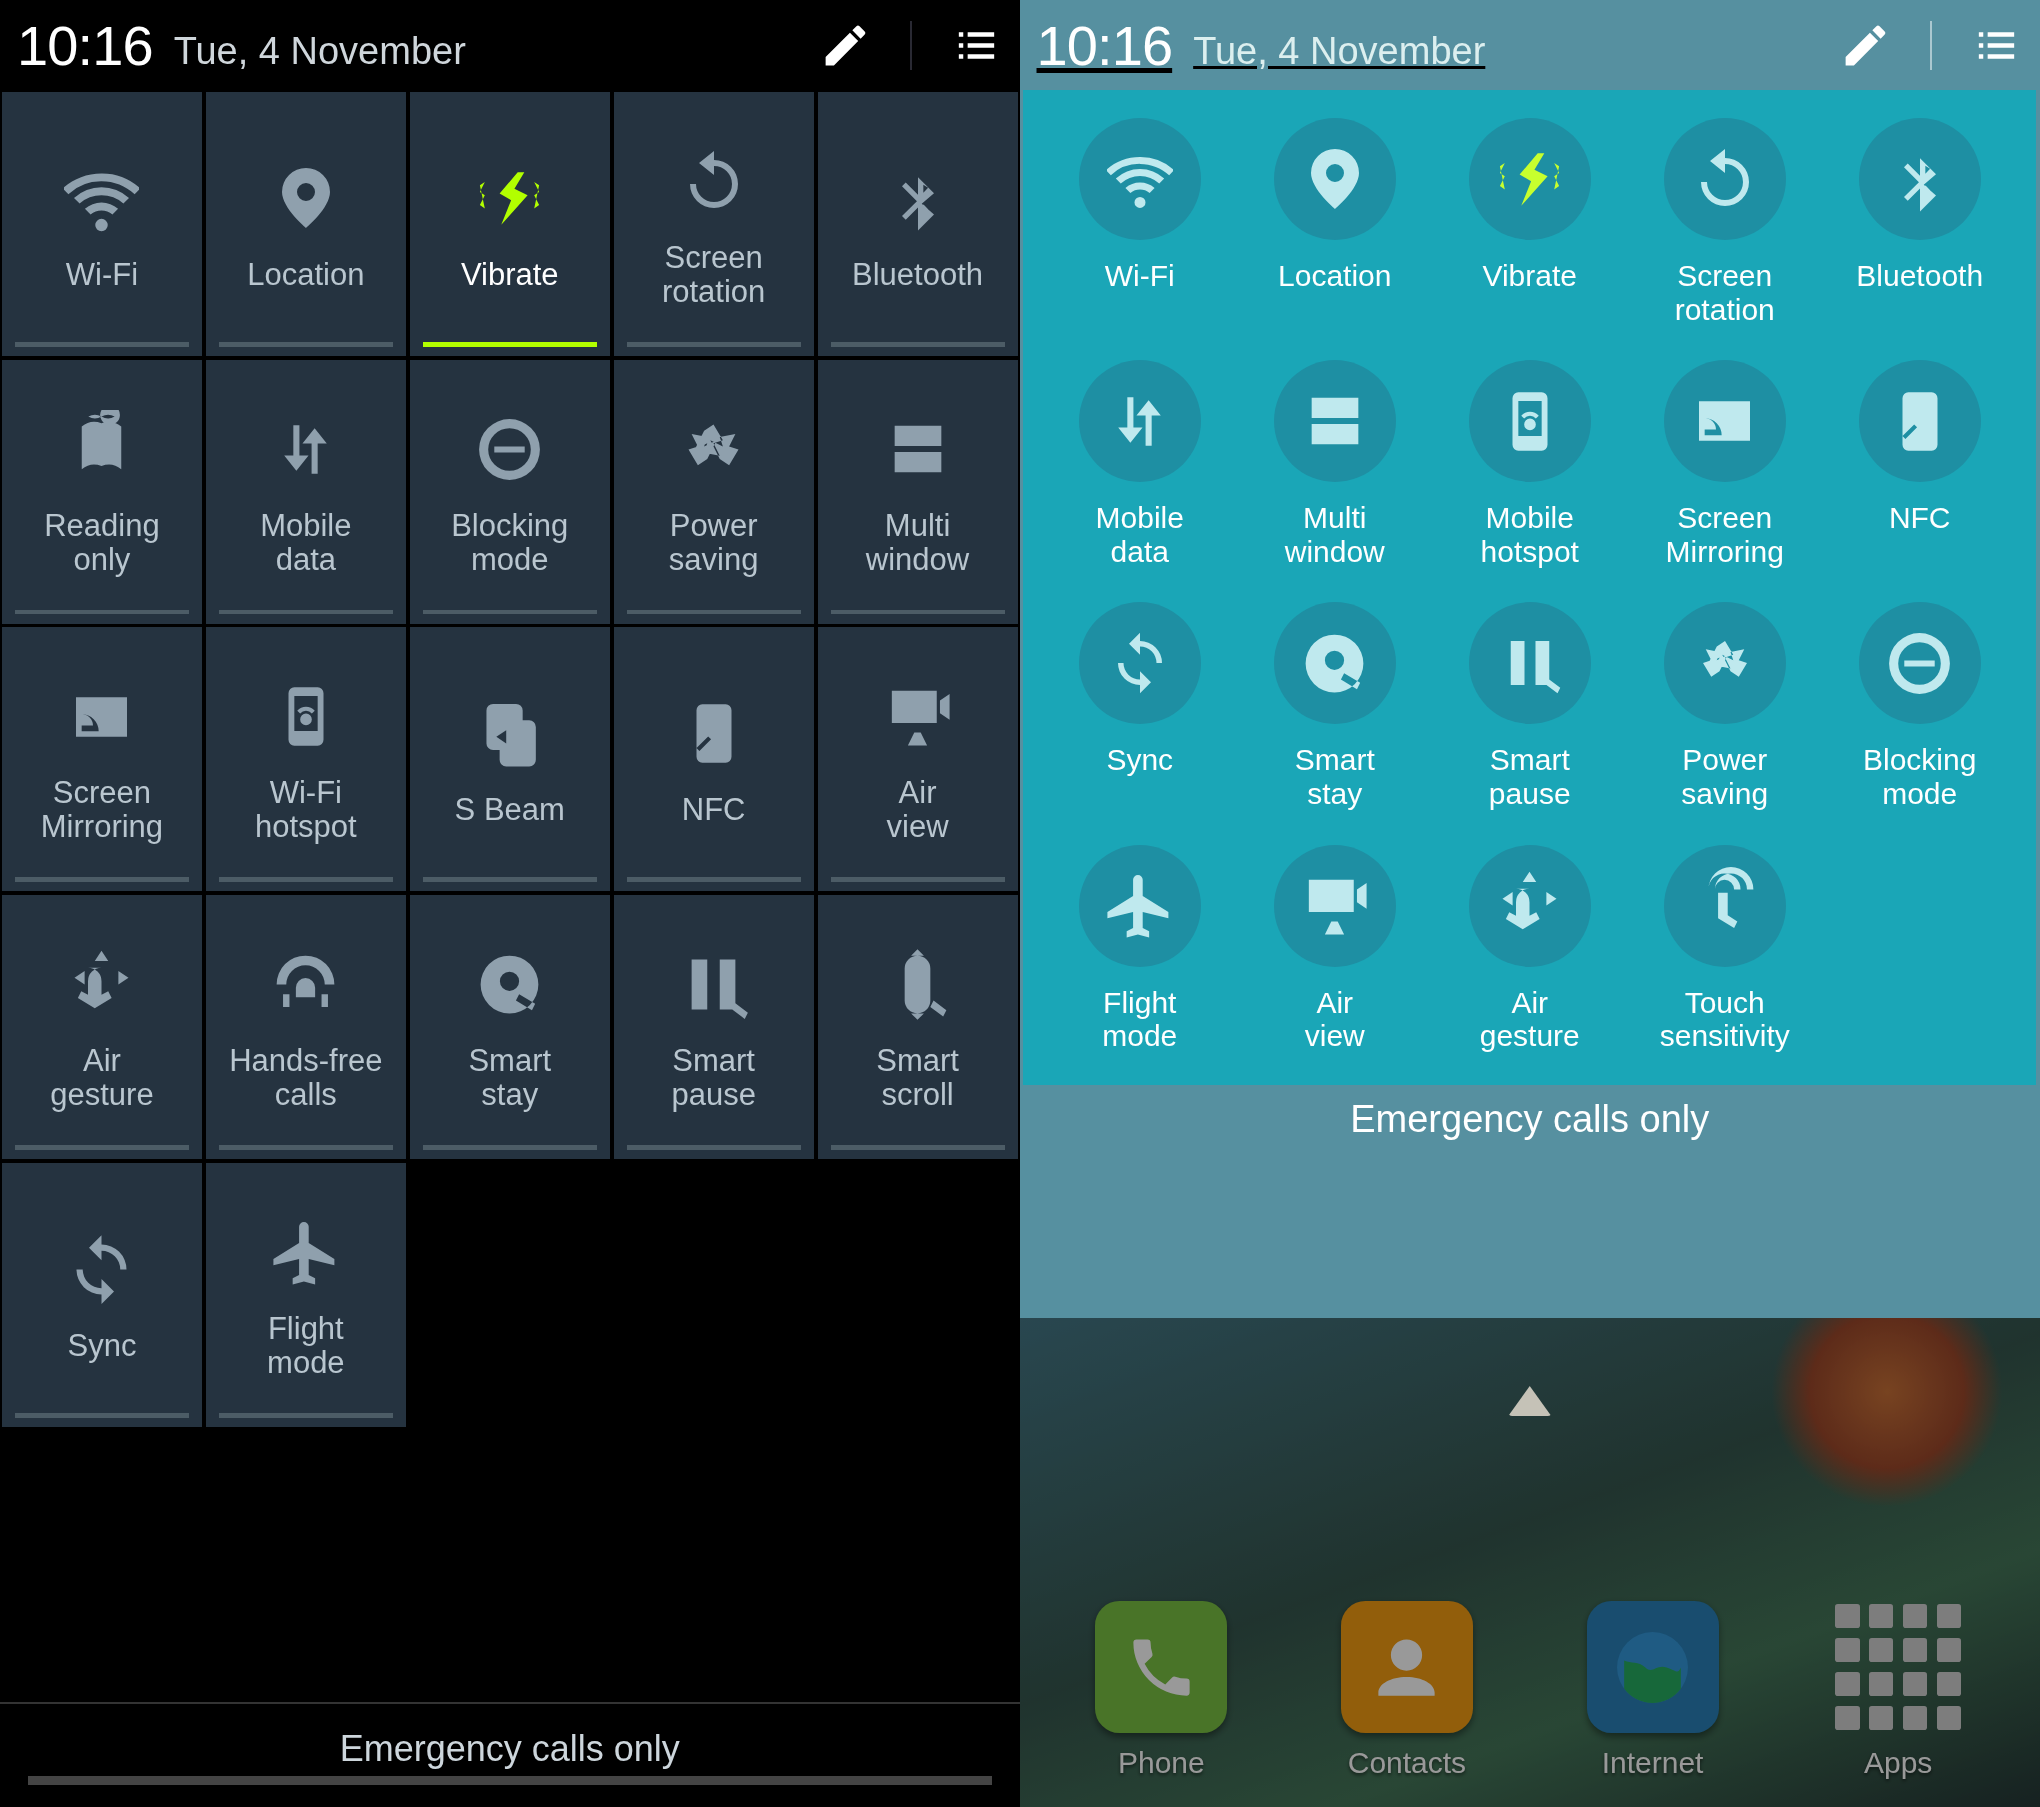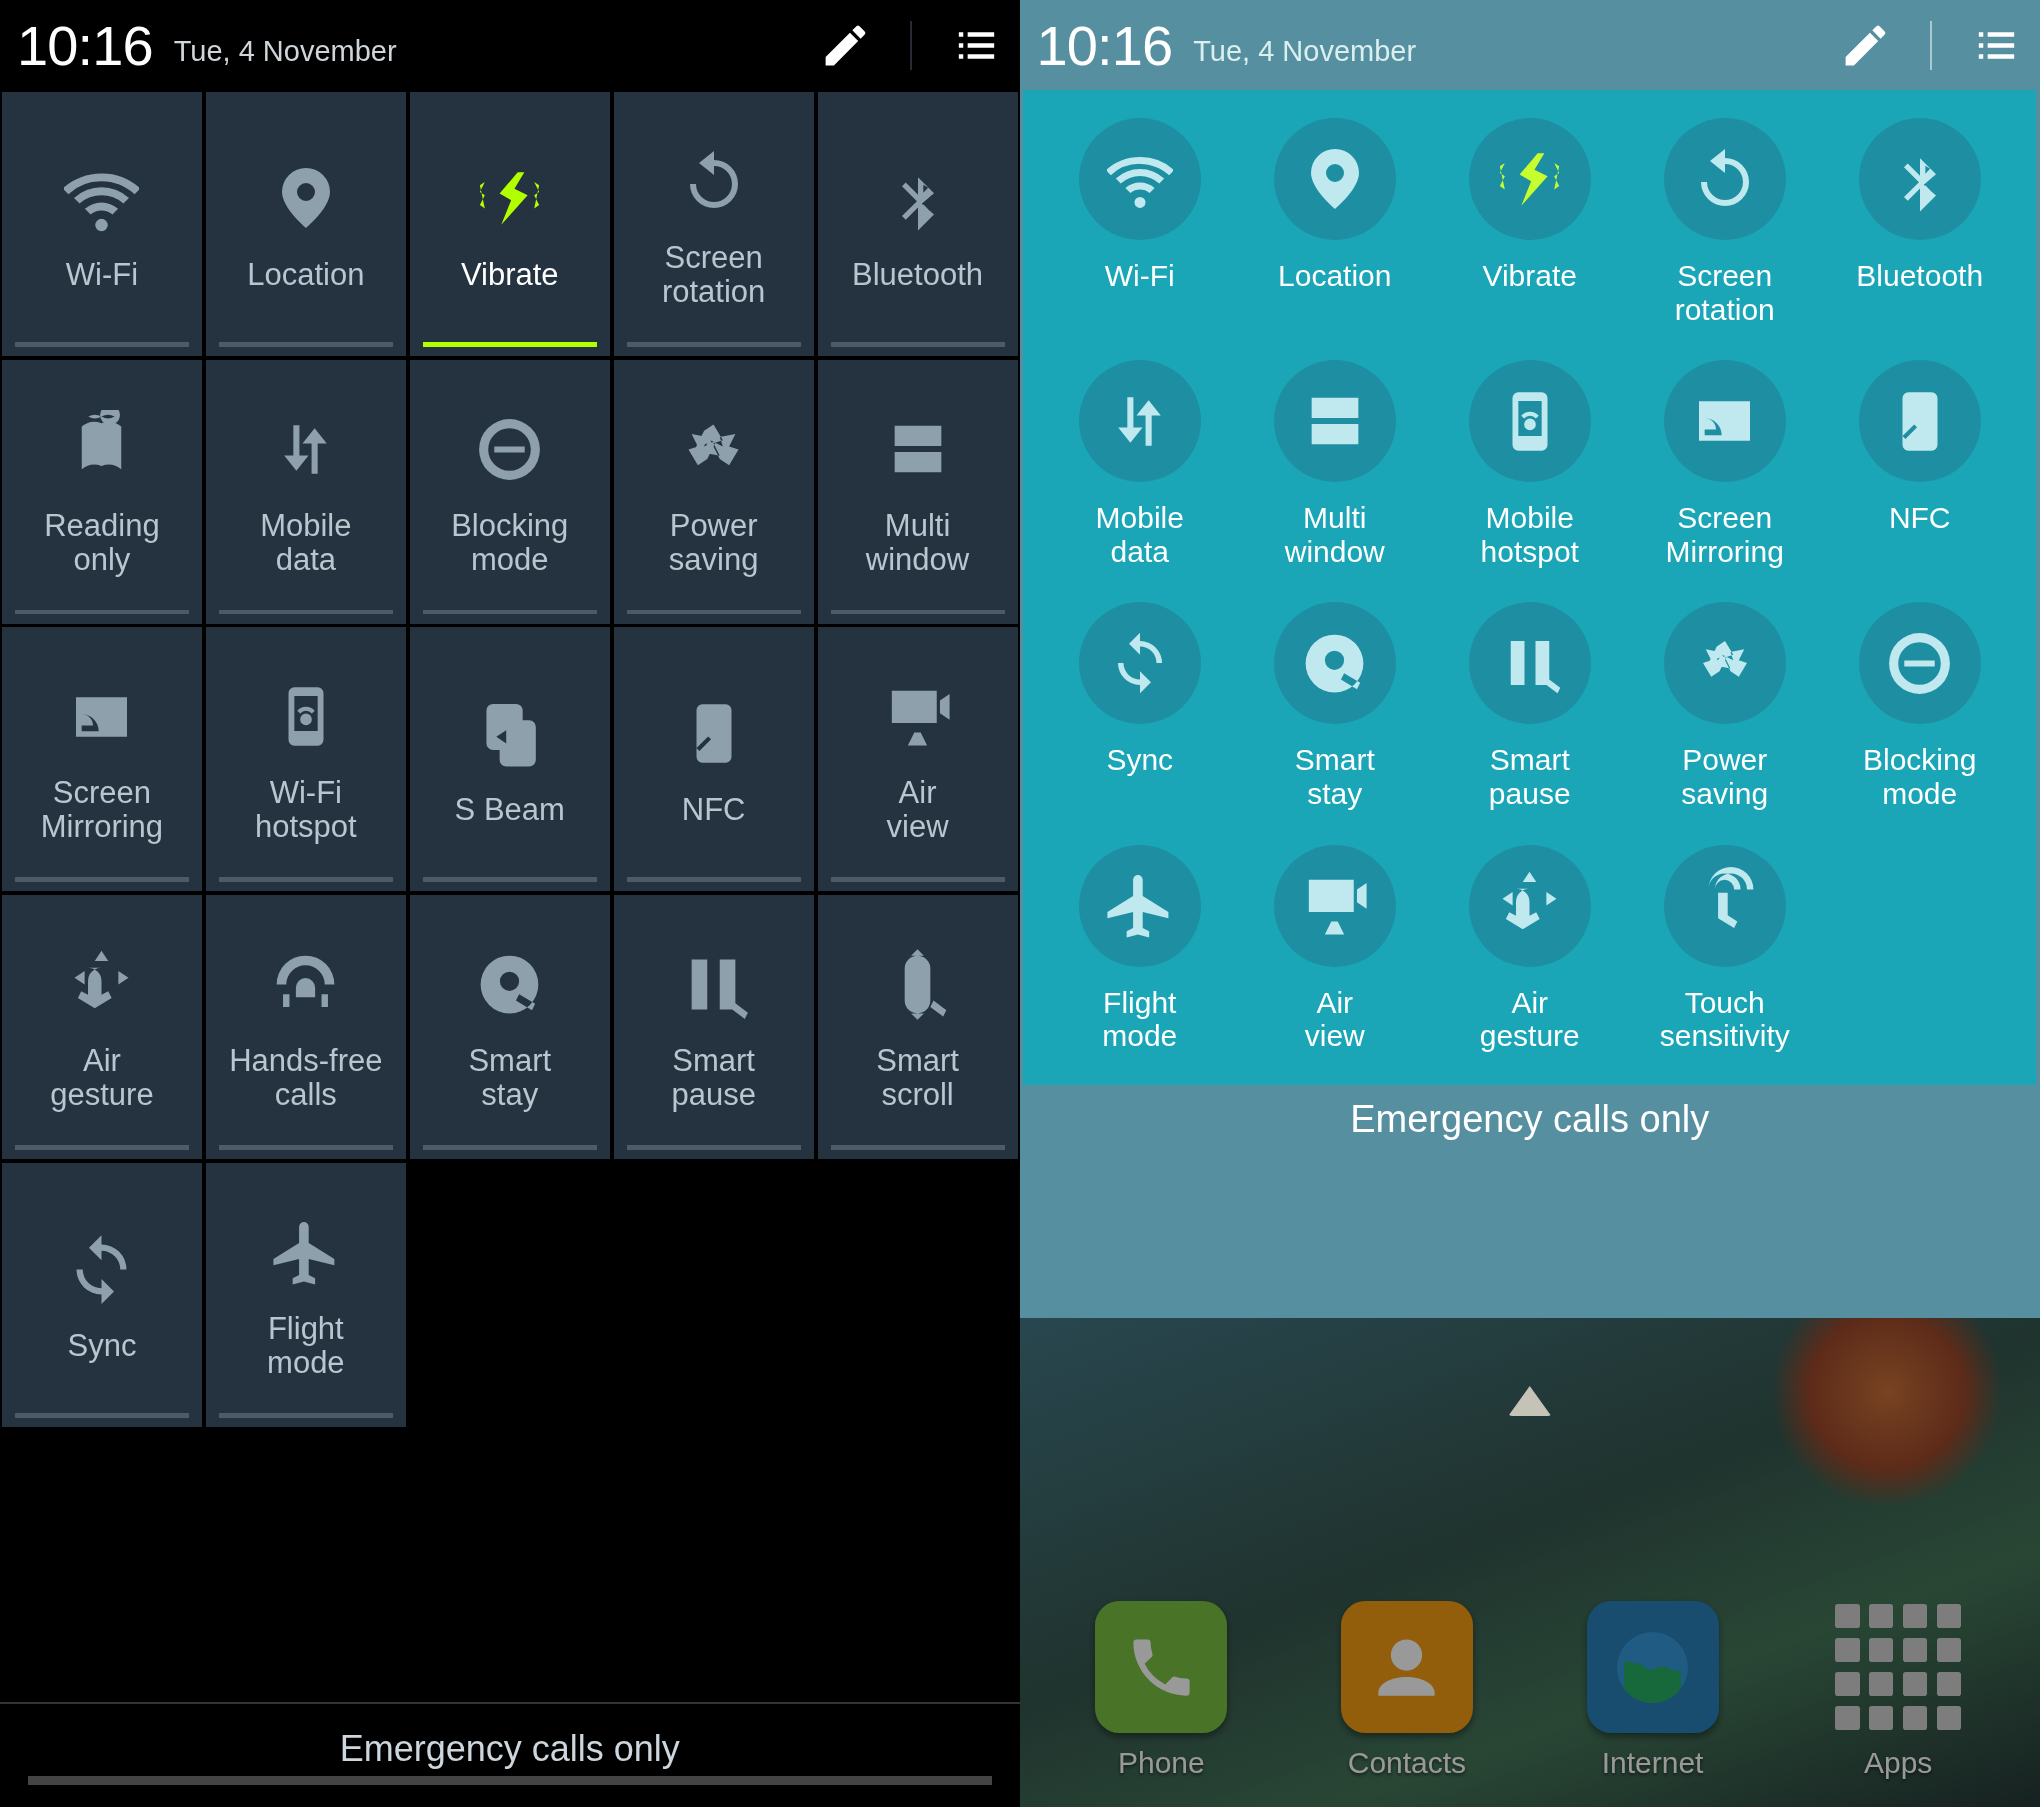--- a/index.html
+++ b/index.html
@@ -2,23 +2,23 @@
 <html style="font-size:15px"><head>
 <meta charset="utf-8">
 <style>
   * { margin:0; padding:0; box-sizing:border-box; font-family: -apple-system, Helvetica, Arial, sans-serif; }
   body { background:#000; width:2040px; height:1808px; display:flex; }
   .screen { height:1808px; position:relative; overflow:hidden; }
   .screen-left { width:1020px; background:#000; }
   .screen-right { width:1021px; background:#5690a0; }
 
   
-  .header { height:90px; display:flex; align-items:center; padding:0 17px; position:relative; }
+  .header { height:90px; display:flex; align-items:center; padding:0 17px; position:relative;text-decoration:underline; }
   .time  { color:#fff; font-size:56px; font-weight:400; letter-spacing:-0.9px; }
-  .date  { color:#cfd6db; font-size:29px; margin-left:21px; margin-top:13px; }
+  .date  { color:#cfd6db; font-size:38px; margin-left:21px; margin-top:13px; }
   .header-icons { position:absolute; right:17px; top:0; height:90px; display:flex; align-items:center; gap:38px; }
   .hdr-divider { width:1.9px; height:49px; background:#445; opacity:.6; }
   .screen-right .hdr-divider { background:#fff; opacity:.5; }
   svg { display:block; }
 
   
   .left-grid { display:grid; grid-template-columns:repeat(5,1fr); gap:3.8px; padding:1.9px; }
   .tile { background:#253340; height:264px; display:flex; flex-direction:column; align-items:center; justify-content:center; position:relative; }
   .tile .icon { width:85px; height:85px; display:flex; align-items:center; justify-content:center; margin-bottom:17px; }
   .tile .label { color:#b9c6cf; font-size:31px; text-align:center; line-height:1.1; padding:0 3.8px; white-space:pre-line; }

